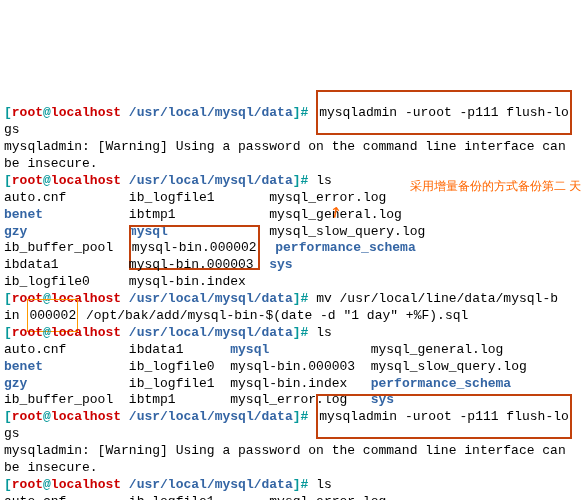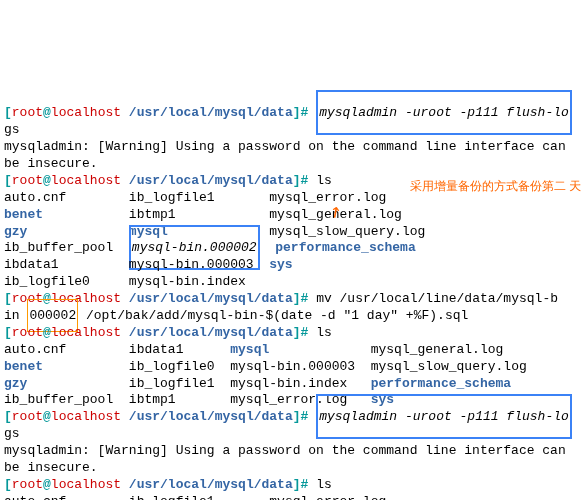--- a/index.html
+++ b/index.html
@@ -9,26 +9,26 @@
     font-family: Consolas, 'Courier New', monospace;
     font-size: 13px;
     line-height: 1.3;
     background: #ffffff;
     color: #000000;
     white-space: pre-wrap;
     word-break: break-all;
     width: 573px;
   }
   
-  .red   { color: #CC0000; font-weight: normal; }
+  .red   { color: #CC0000; font-weight: bold; }
   .cyan  { color: #06989A; font-weight: bold; }
   .blue  { color: #3465A4; font-weight: bold; }
 
   
-  .box-red   { border: 2px solid #3b82f6; padding: 13px 1px; display:inline;font-style:italic; }
+  .box-red   { border: 2px solid #c2410c; padding: 13px 1px; display:inline; }
   .box-orange{ border: 1px solid #FF9900; padding: 8px 1px; display:inline; }
 
   
   .annot {
     position: absolute;
     left: 406px;
     top: 158px;
     font-size: 12px;
     color: #FF6600;
     font-family: "Microsoft YaHei", sans-serif;

